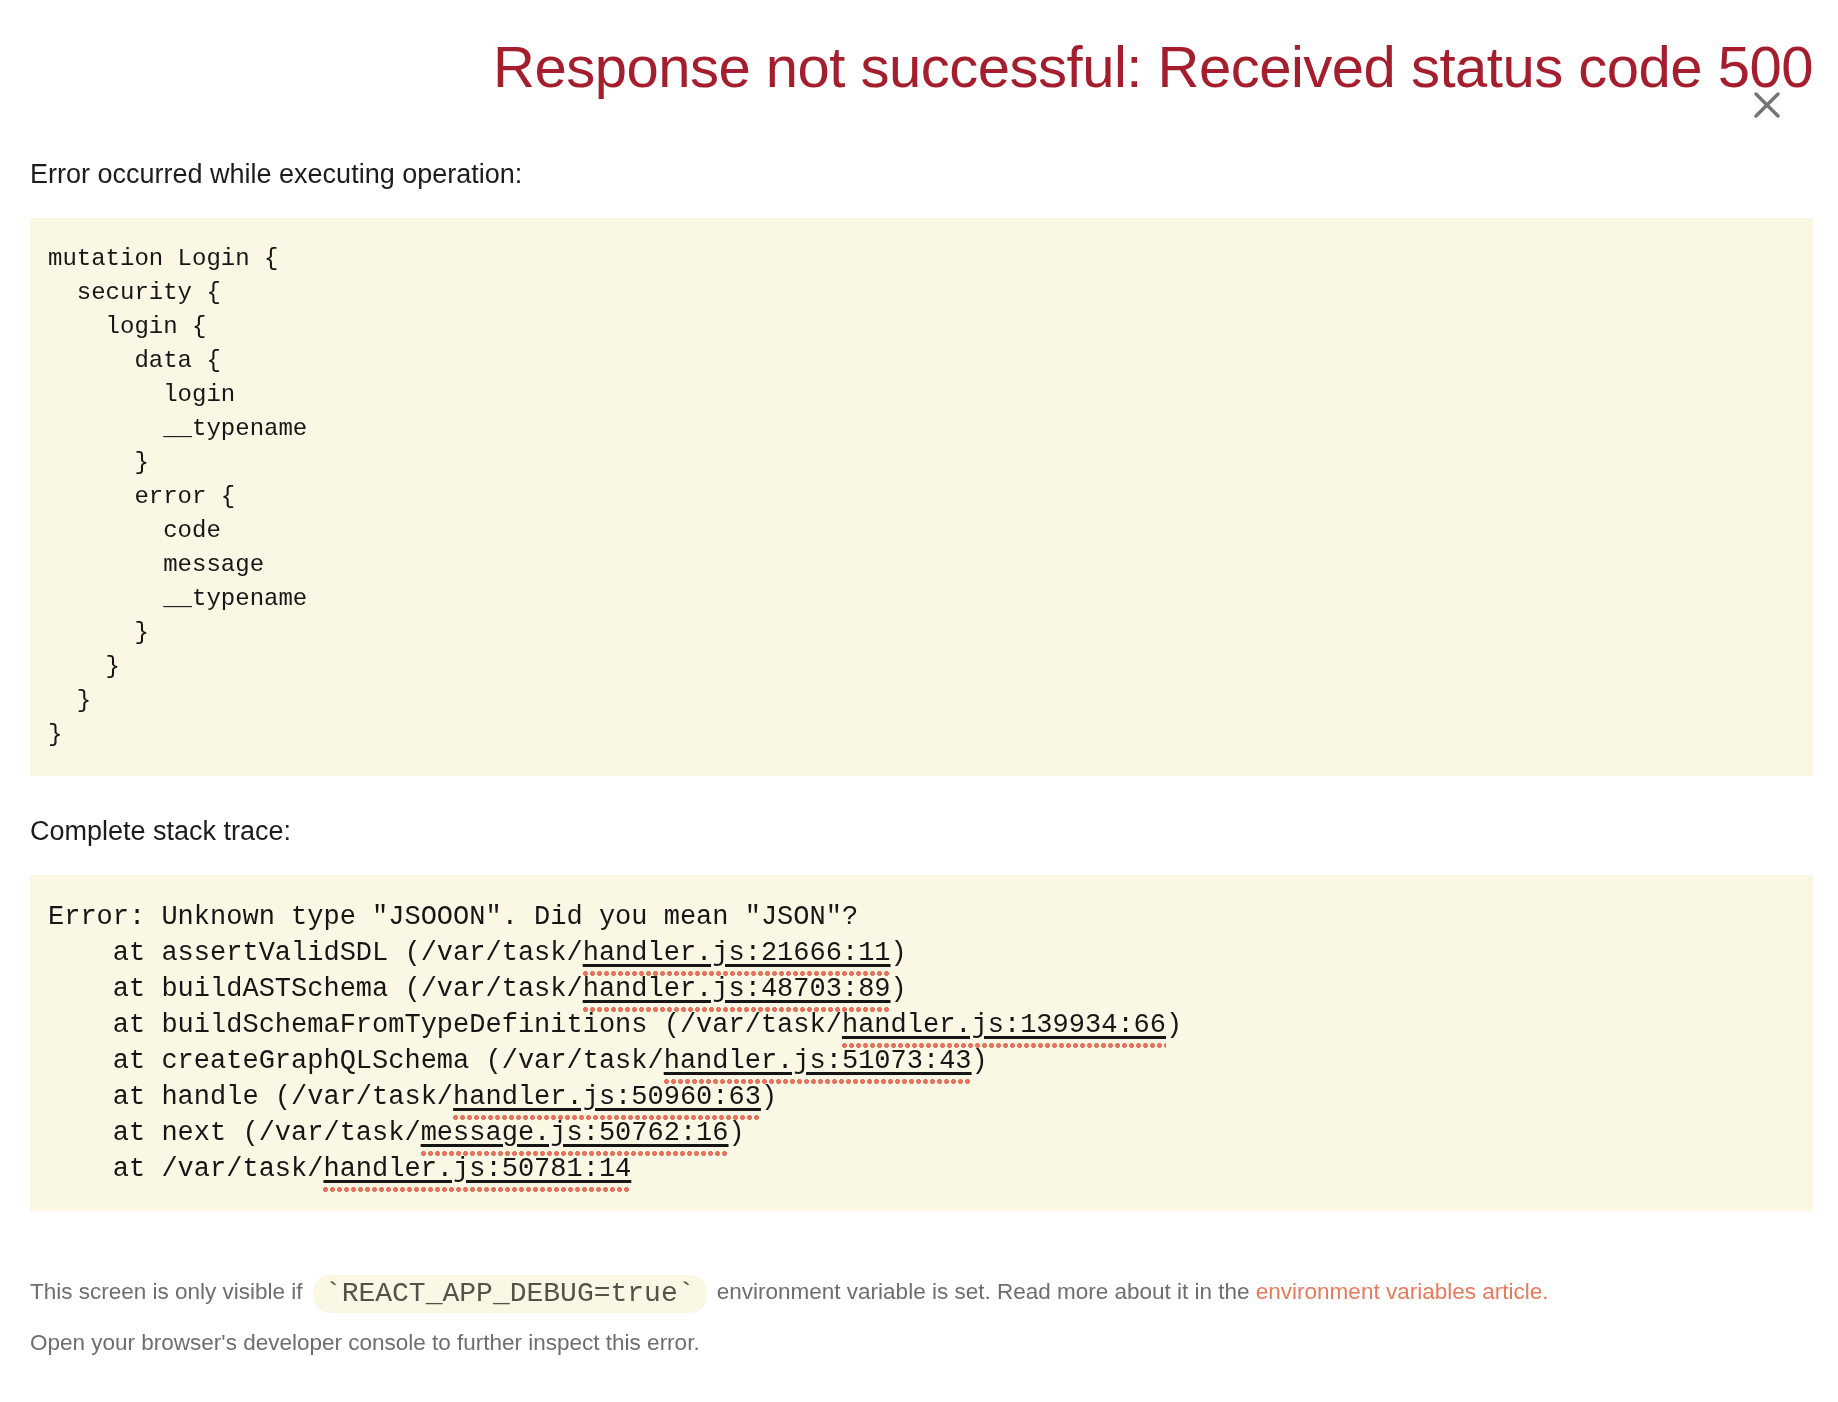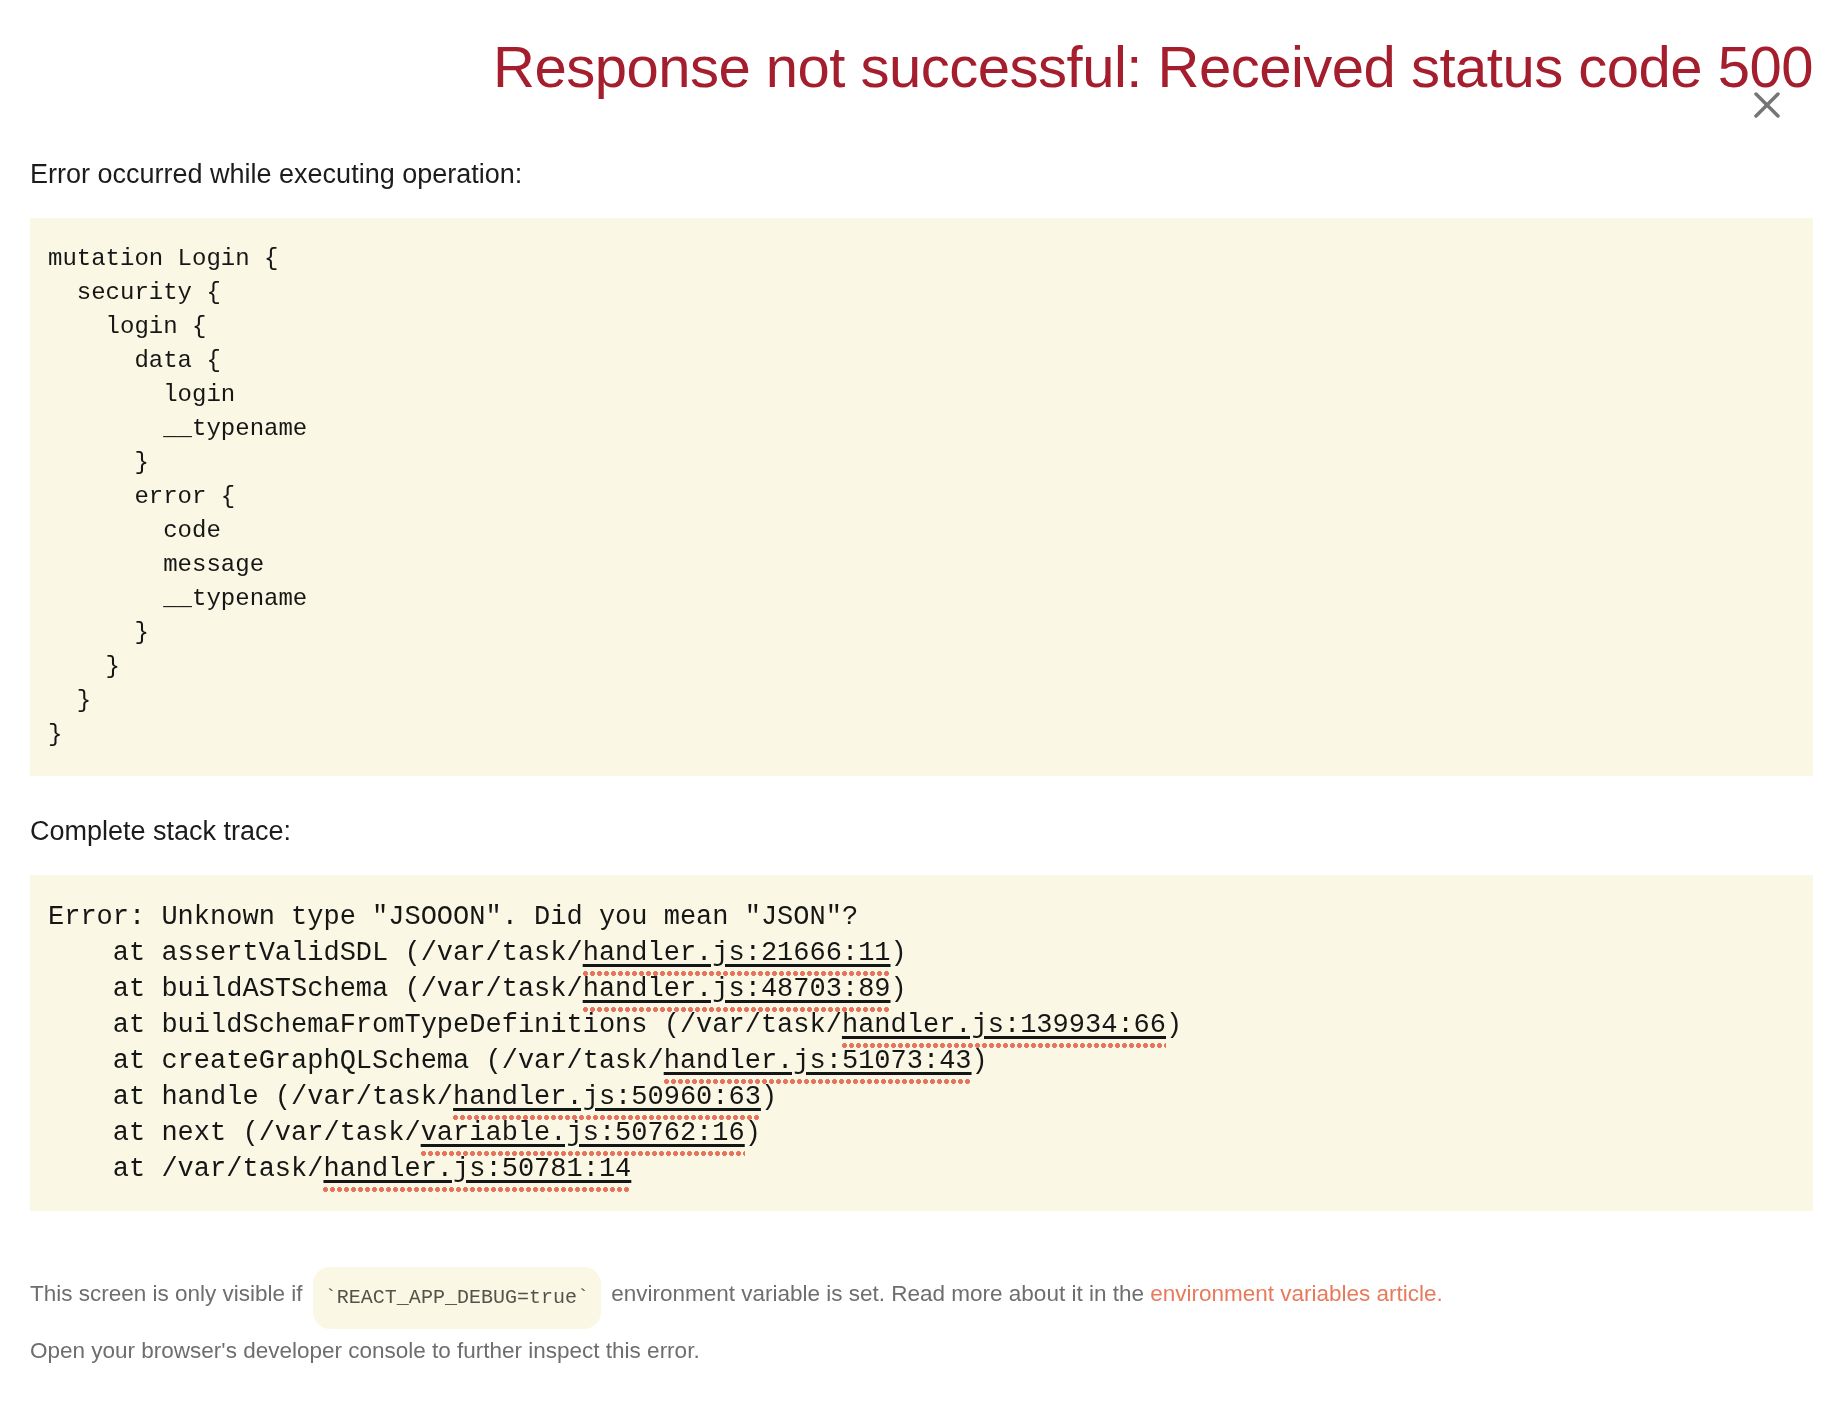--- a/index.html
+++ b/index.html
@@ -86,27 +86,27 @@
   }
   .footer {
     margin-top: 56px;
     font-size: 22.5px;
     line-height: 43px;
     color: var(--footer-gray);
   }
   .env-pill {
     display: inline-block;
     font-family: "Liberation Mono", monospace;
-    font-size: 20px;
+    font-size: 28px;
     line-height: 34px;
     color: var(--pill-text);
     background: var(--code-block-bg);
     border-radius: 17px;
-    padding: 14px 12px;
-    margin: 0 4px;
+    padding: 2px 12px;
+    margin: 8px 4px;
     vertical-align: -2px;
   }
   .env-link {
     color: var(--link-orange);
     text-decoration: none;
     cursor: pointer;
   }
 </style>
 </head>
 <body>
@@ -148,21 +148,21 @@
   <div>
     <div class="section-label label-stack">Complete stack trace:</div>
     <div class="code-block stack">
       <div>
           <div class="code-line"><span>Error: Unknown type "JSOOON". Did you mean "JSON"?</span></div>
           <div class="code-line"><span>    at assertValidSDL (/var/task/</span><span class="loc">handler.js:21666:11</span><span>)</span></div>
           <div class="code-line"><span>    at buildASTSchema (/var/task/</span><span class="loc">handler.js:48703:89</span><span>)</span></div>
           <div class="code-line"><span>    at buildSchemaFromTypeDefinitions (/var/task/</span><span class="loc">handler.js:139934:66</span><span>)</span></div>
           <div class="code-line"><span>    at createGraphQLSchema (/var/task/</span><span class="loc">handler.js:51073:43</span><span>)</span></div>
           <div class="code-line"><span>    at handle (/var/task/</span><span class="loc">handler.js:50960:63</span><span>)</span></div>
-          <div class="code-line"><span>    at next (/var/task/</span><span class="loc">variable.js:50762:16</span><span>)</span></div>
+          <div class="code-line"><span>    at next (/var/task/</span><span class="loc">message.js:50762:16</span><span>)</span></div>
           <div class="code-line"><span>    at /var/task/</span><span class="loc">handler.js:50781:14</span></div>
         </div>
     </div>
   </div>
 
   <div class="footer">
     <div>
       <span>This screen is only visible if </span><span class="env-pill">`REACT_APP_DEBUG=true`</span><span> environment variable is set. Read more about it in the </span><a class="env-link">environment variables article</a><span class="env-link">.</span>
     </div>
     <div>Open your browser's developer console to further inspect this error.</div>

